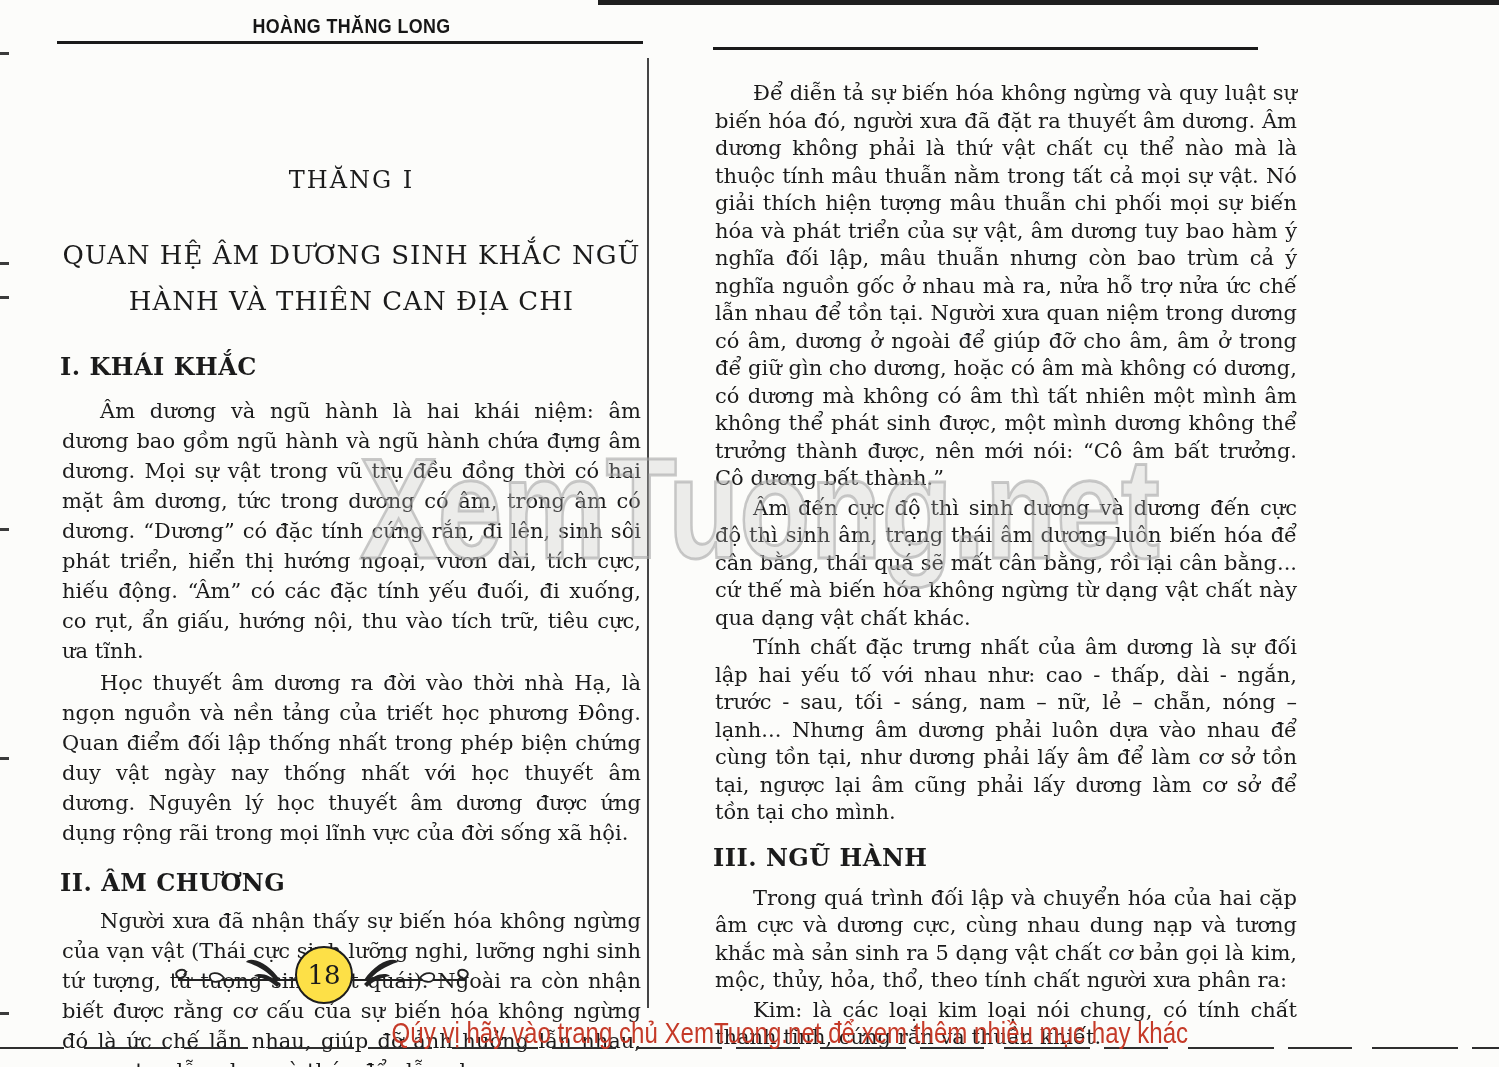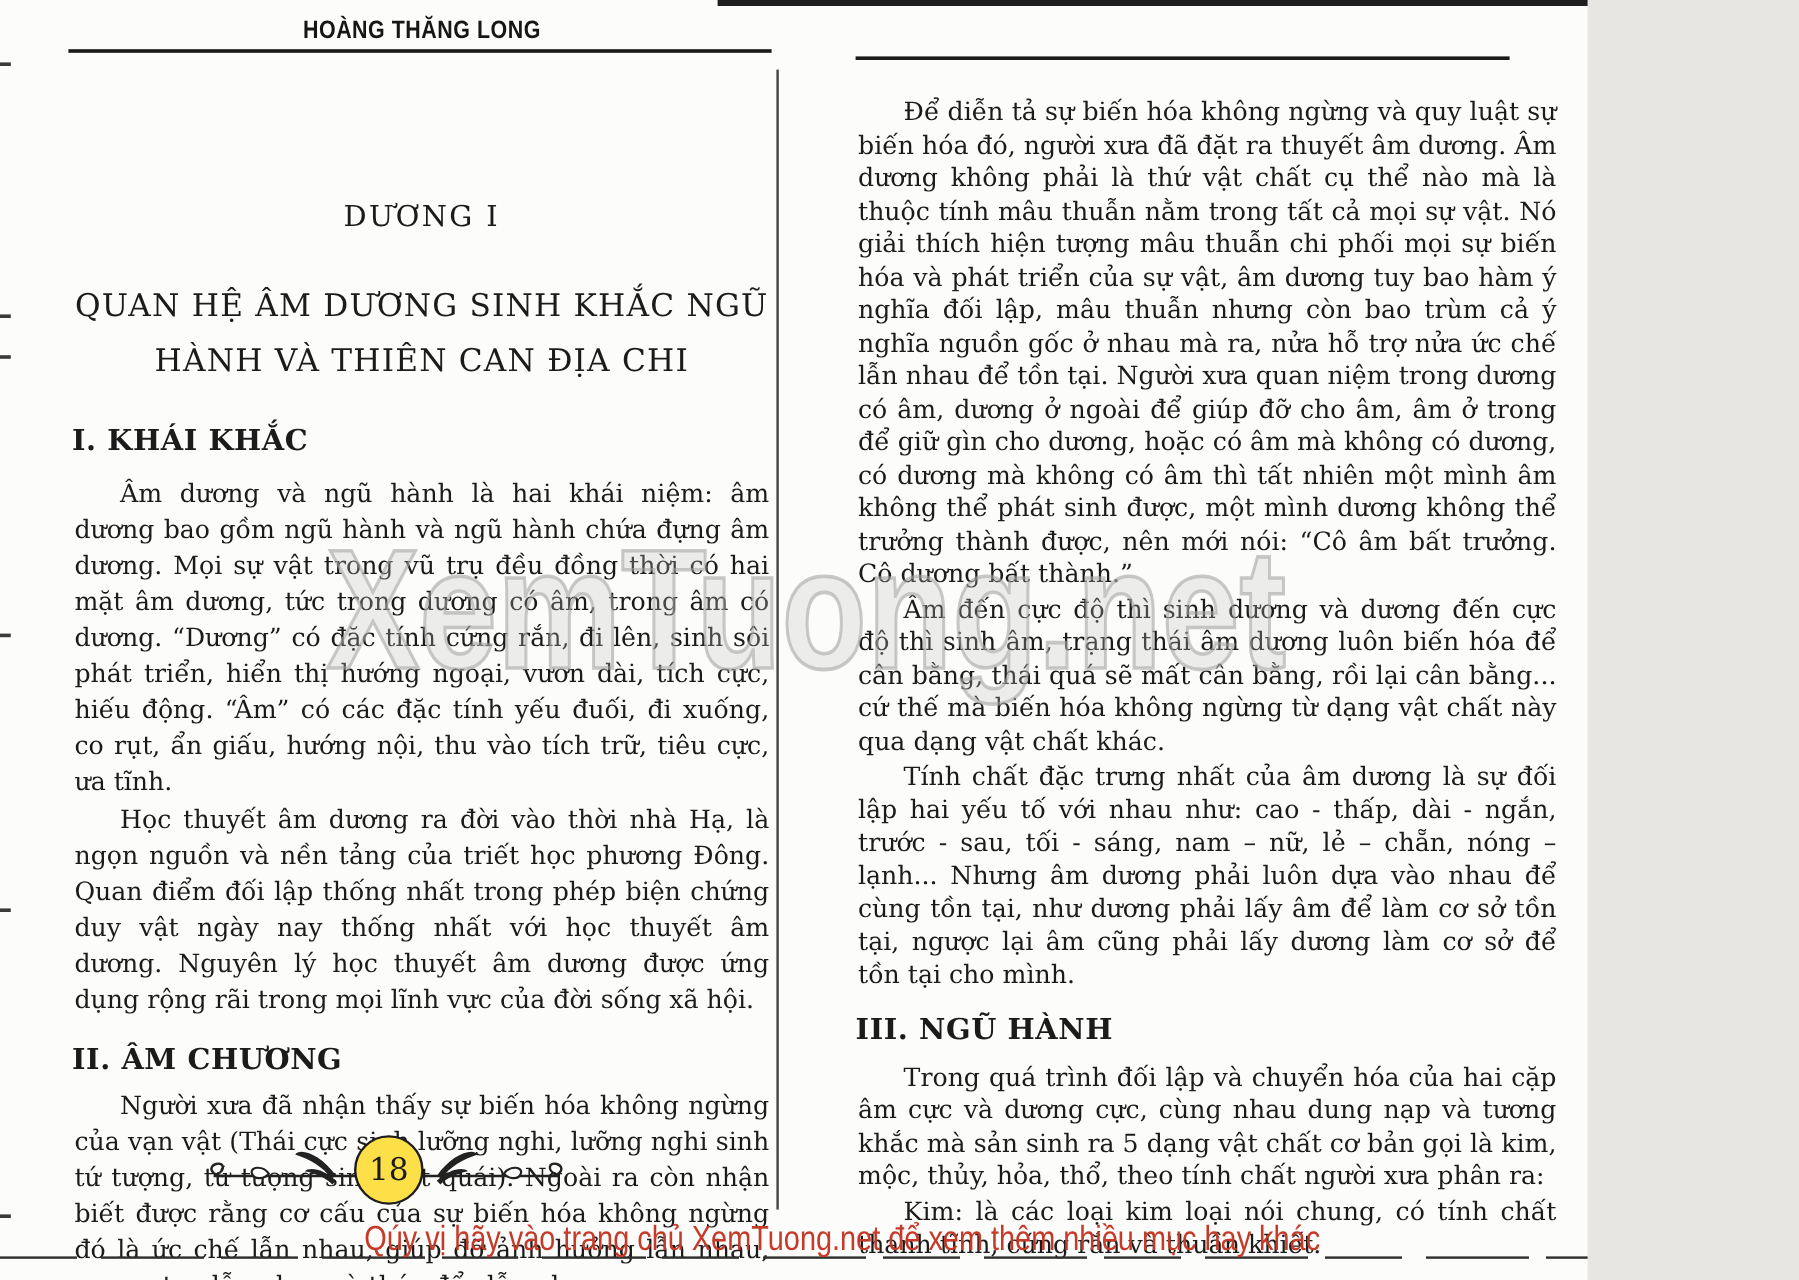--- a/index.html
+++ b/index.html
@@ -1,17 +1,17 @@
 <!DOCTYPE html>
 <html><head>
 <meta charset="utf-8">
 <style>
   html,body { margin:0; padding:0; background:#e8e6e2; }
   .canvas {
-    position:relative; width:1323px; height:1067px;
+    position:relative; width:1499px; height:1067px;
     background:#fcfcfa; overflow:hidden;
     font-family:"DejaVu Serif", serif; color:#1b1b1b;
   }
 
   
   .top-edge-artifact { position:absolute; top:0; left:598px; width:901px; height:5px; background:#1f1f1f; }
   .tick { position:absolute; left:0; width:9px; height:3px; background:#3b3b3b; }
 
   
   .header { position:absolute; text-align:center; font-family:"Liberation Sans", sans-serif; font-weight:bold; color:#161616; }
@@ -90,21 +90,21 @@
   <div class="header header-left">
     <span class="squeeze">HOÀNG THĂNG LONG</span>
   </div>
   <div class="rule rule-left"></div>
 
   <div class="rule rule-right"></div>
 
   <div class="page-divider"></div>
 
   <div class="left-flow">
-    <div class="chapter">DƯƠNG I</div>
+    <div class="chapter">THĂNG I</div>
     <div class="book-title">QUAN HỆ ÂM DƯƠNG SINH KHẮC NGŨ HÀNH VÀ THIÊN CAN ĐỊA CHI</div>
 
     <div class="section-heading">I. KHÁI KHẮC</div>
     <p class="body">Âm dương và ngũ hành là hai khái niệm: âm dương bao gồm ngũ hành và ngũ hành chứa đựng âm dương. Mọi sự vật trong vũ trụ đều đồng thời có hai mặt âm dương, tức trong dương có âm, trong âm có dương. “Dương” có đặc tính cứng rắn, đi lên, sinh sôi phát triển, hiển thị hướng ngoại, vươn dài, tích cực, hiếu động. “Âm” có các đặc tính yếu đuối, đi xuống, co rụt, ẩn giấu, hướng nội, thu vào tích trữ, tiêu cực, ưa tĩnh.</p>
     <p class="body">Học thuyết âm dương ra đời vào thời nhà Hạ, là ngọn nguồn và nền tảng của triết học phương Đông. Quan điểm đối lập thống nhất trong phép biện chứng duy vật ngày nay thống nhất với học thuyết âm dương. Nguyên lý học thuyết âm dương được ứng dụng rộng rãi trong mọi lĩnh vực của đời sống xã hội.</p>
 
     <div class="section-heading second">II. ÂM CHƯƠNG</div>
     <p class="body">Người xưa đã nhận thấy sự biến hóa không ngừng của vạn vật (Thái cực sinh lưỡng nghi, lưỡng nghi sinh tứ tượng, tứ tượng sinh bát quái). Ngoài ra còn nhận biết được rằng cơ cấu của sự biến hóa không ngừng đó là ức chế lẫn nhau, giúp đỡ ảnh hưởng lẫn nhau, nương tựa lẫn nhau và thúc đẩy lẫn nhau.</p>
   </div>
 

